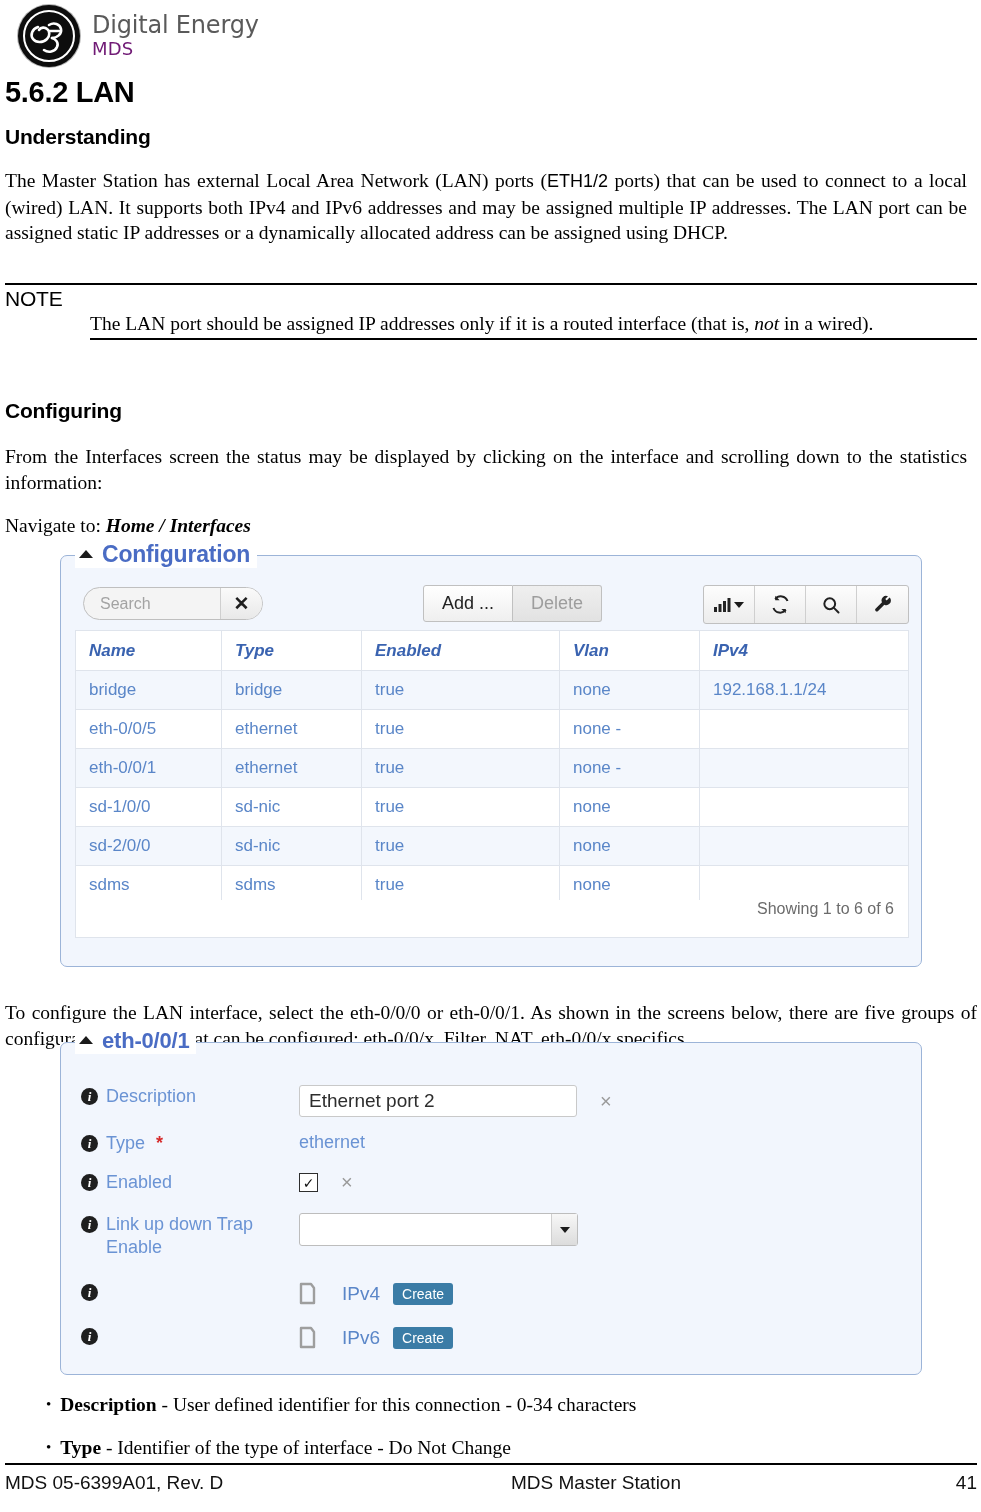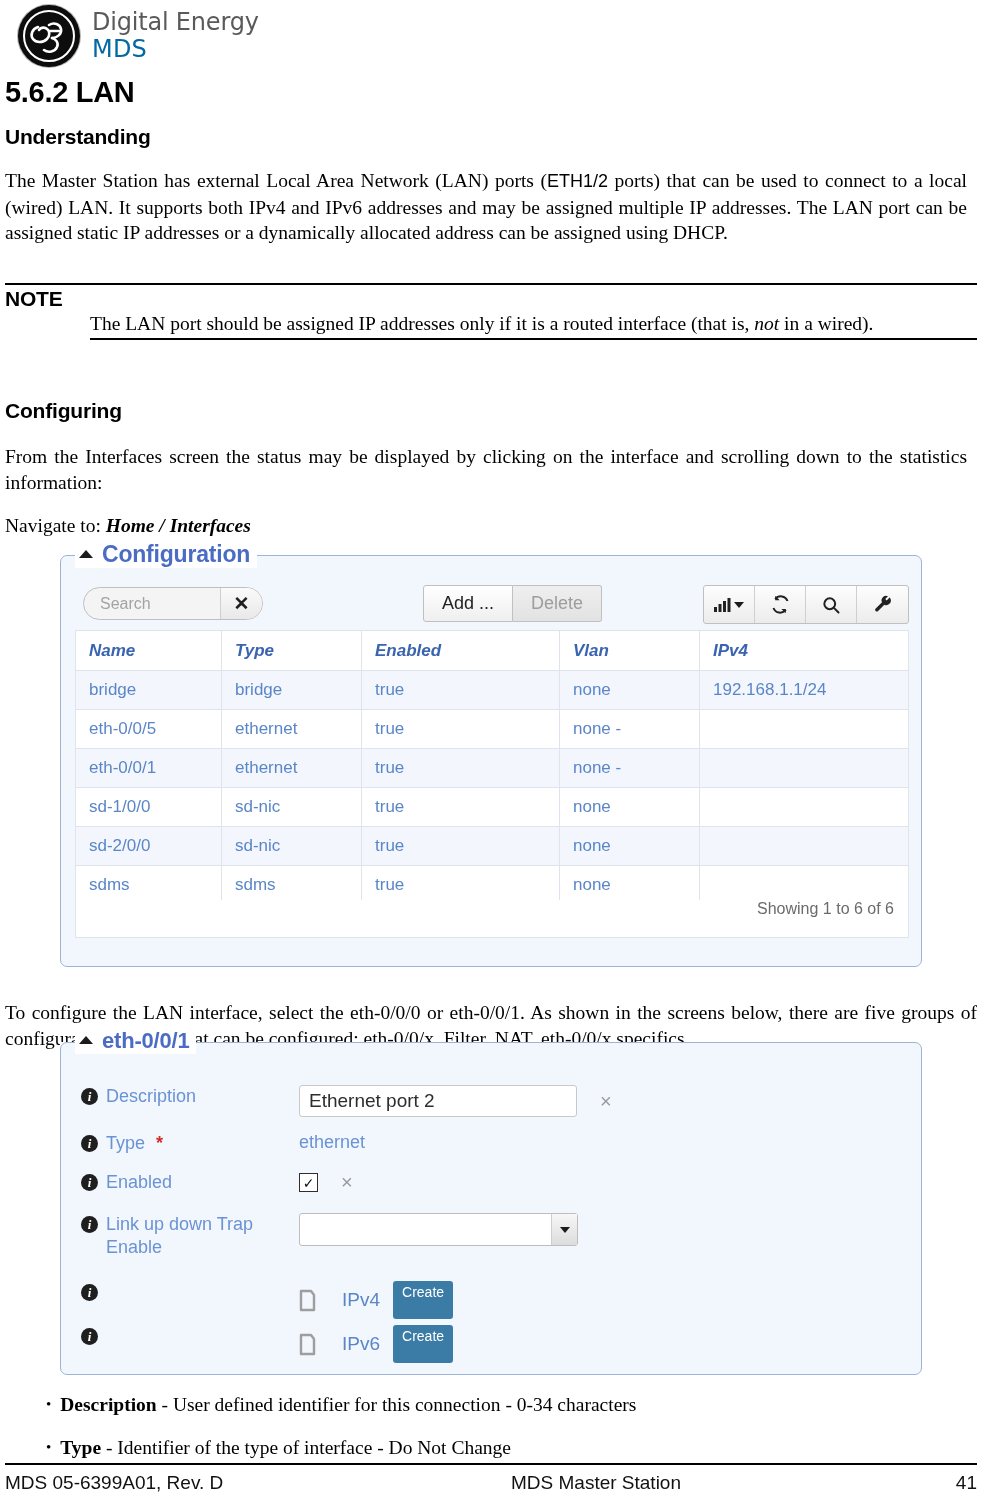--- a/index.html
+++ b/index.html
@@ -56,22 +56,22 @@
     line-height: 1.12;
   }
   .logo-words .l1 {
     font-family: "DejaVu Sans", sans-serif;
     font-size: 24px;
     color: #5a5a5a;
     letter-spacing: -0.2px;
   }
   .logo-words .l2 {
     font-family: "DejaVu Sans", sans-serif;
-    font-size: 24px;
-    color: #0369a1;
+    font-size: 18px;
+    color: #701a75;
     letter-spacing: 0.2px;
   }
 
   
   h1.sec-title {
     position: absolute;
     left: 5px;
     top: 76px;
     margin: 0;
     font-family: "Liberation Sans", sans-serif;
@@ -128,21 +128,21 @@
     left: 5px; top: 283px; width: 972px;
   }
   .note-rule-top {
     border-top: 2.5px solid #000;
     width: 972px;
     height: 0;
   }
   .note-label {
     font-family: "Liberation Sans", sans-serif;
     font-size: 21px;
-    font-weight: bold;
+    font-weight: normal;
     letter-spacing: -0.2px;
     margin-top: 2px;
   }
   .note-body {
     margin-left: 85px;
     width: 887px;
     font-family: "Liberation Serif", serif;
     font-size: 19.5px;
     line-height: 25.5px;
     text-align: justify;
@@ -431,21 +431,21 @@
   .folder-label {
     font-family: "Liberation Sans", sans-serif;
     font-size: 19px;
     color: #5a86c8;
   }
   .create-btn {
     background: #3b7ca6;
     color: #ffffff;
     font-family: "Liberation Sans", sans-serif;
     font-size: 14px;
-    padding: 4px 9px 20px;
+    padding: 4px 9px 4px;
     border-radius: 3px;
     line-height: 1;
   }
 
   
   .bullets {
     position: absolute;
     left: 46px; top: 1392px;
     width: 900px;
   }

